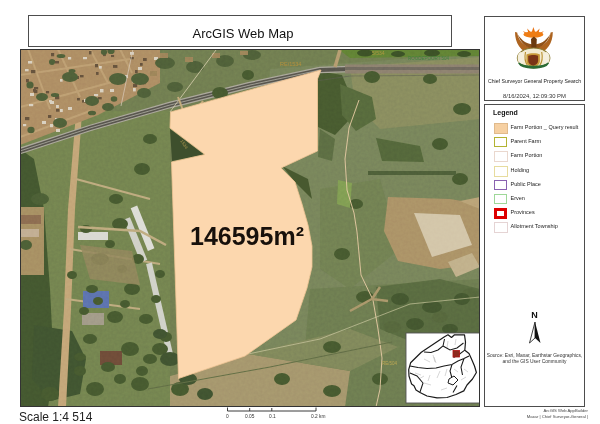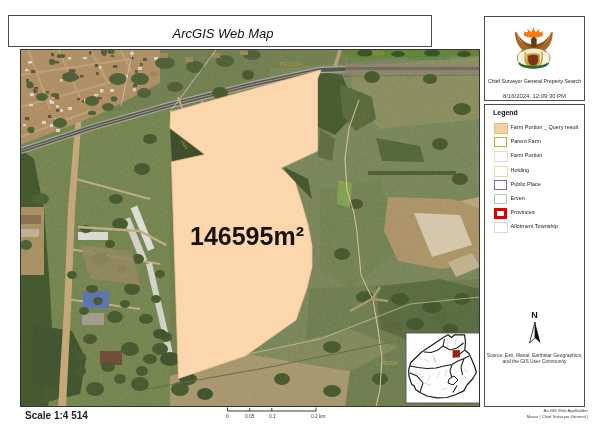--- a/index.html
+++ b/index.html
@@ -3,21 +3,21 @@
 <meta charset="utf-8">
 <style>
 html,body{margin:0;padding:0;}
 body{width:600px;height:424px;font-family:"Liberation Sans",sans-serif;background:#ffffff;position:relative;overflow:hidden;}
 .abs{position:absolute;}
 .box{position:absolute;border:1px solid #4d4d4d;background:#fff;box-sizing:border-box;}
 </style>
 </head>
 <body>
 
-<div class="box" style="left:8px;top:15px;width:424px;height:32px;font-style:italic;">
+<div class="box" style="left:28px;top:15px;width:424px;height:32px;">
   <div style="text-align:center;font-size:13px;line-height:36px;color:#111;text-indent:6px;">ArcGIS Web Map</div>
 </div>
 
 <div class="abs" style="left:20px;top:49px;width:460px;height:358px;">
 <svg width="460" height="358" viewBox="0 0 460 358">
   <defs>
     <filter id="tex" x="0" y="0" width="100%" height="100%">
       <feTurbulence type="fractalNoise" baseFrequency="0.35" numOctaves="2" seed="7" result="n"></feTurbulence>
       <feColorMatrix in="n" type="matrix" values="0 0 0 0 0.42  0 0 0 0 0.45  0 0 0 0 0.32  0 0 0 0.55 0"></feColorMatrix>
     </filter>
@@ -438,21 +438,21 @@
   <div class="abs" style="left:0;top:205px;width:99px;text-align:center;font-size:9px;font-weight:bold;color:#111;">N</div>
 
   <svg class="abs" style="left:44px;top:217px;" width="12" height="22" viewBox="0 0 12 22">
     <path d="M6,0 L11.5,21 L6,16 Z" fill="#111"></path>
     <path d="M6,0 L0.5,21 L6,16 Z" fill="#fff" stroke="#111" stroke-width="0.8"></path>
   </svg>
 
   <div class="abs" style="left:0;top:248px;width:99px;text-align:center;font-size:4.9px;color:#333;line-height:6px;">Source: Esri, Maxar, Earthstar Geographics,<br>and the GIS User Community</div>
 </div>
 
-<div class="abs" style="left:25px;top:410px;font-size:10px;color:#222;font-weight:bold;">Scale 1:4 514</div>
+<div class="abs" style="left:19px;top:410px;font-size:12px;color:#222;">Scale 1:4 514</div>
 
 <svg class="abs" style="left:224px;top:404px;" width="110" height="18" viewBox="0 0 110 18">
   <path d="M3.5,3.5 L3.5,7 L92,7 L92,3.5 M25.7,3.5 M25.7,4 L25.7,7 M47.8,4 L47.8,7" fill="none" stroke="#3a3a3a" stroke-width="1"></path>
   <g font-size="4.8" fill="#333" font-family="Liberation Sans, sans-serif">
     <text x="2" y="14">0</text>
     <text x="21" y="14">0.05</text>
     <text x="45" y="14">0.1</text>
     <text x="87" y="14">0.2 km</text>
   </g>
 </svg>

